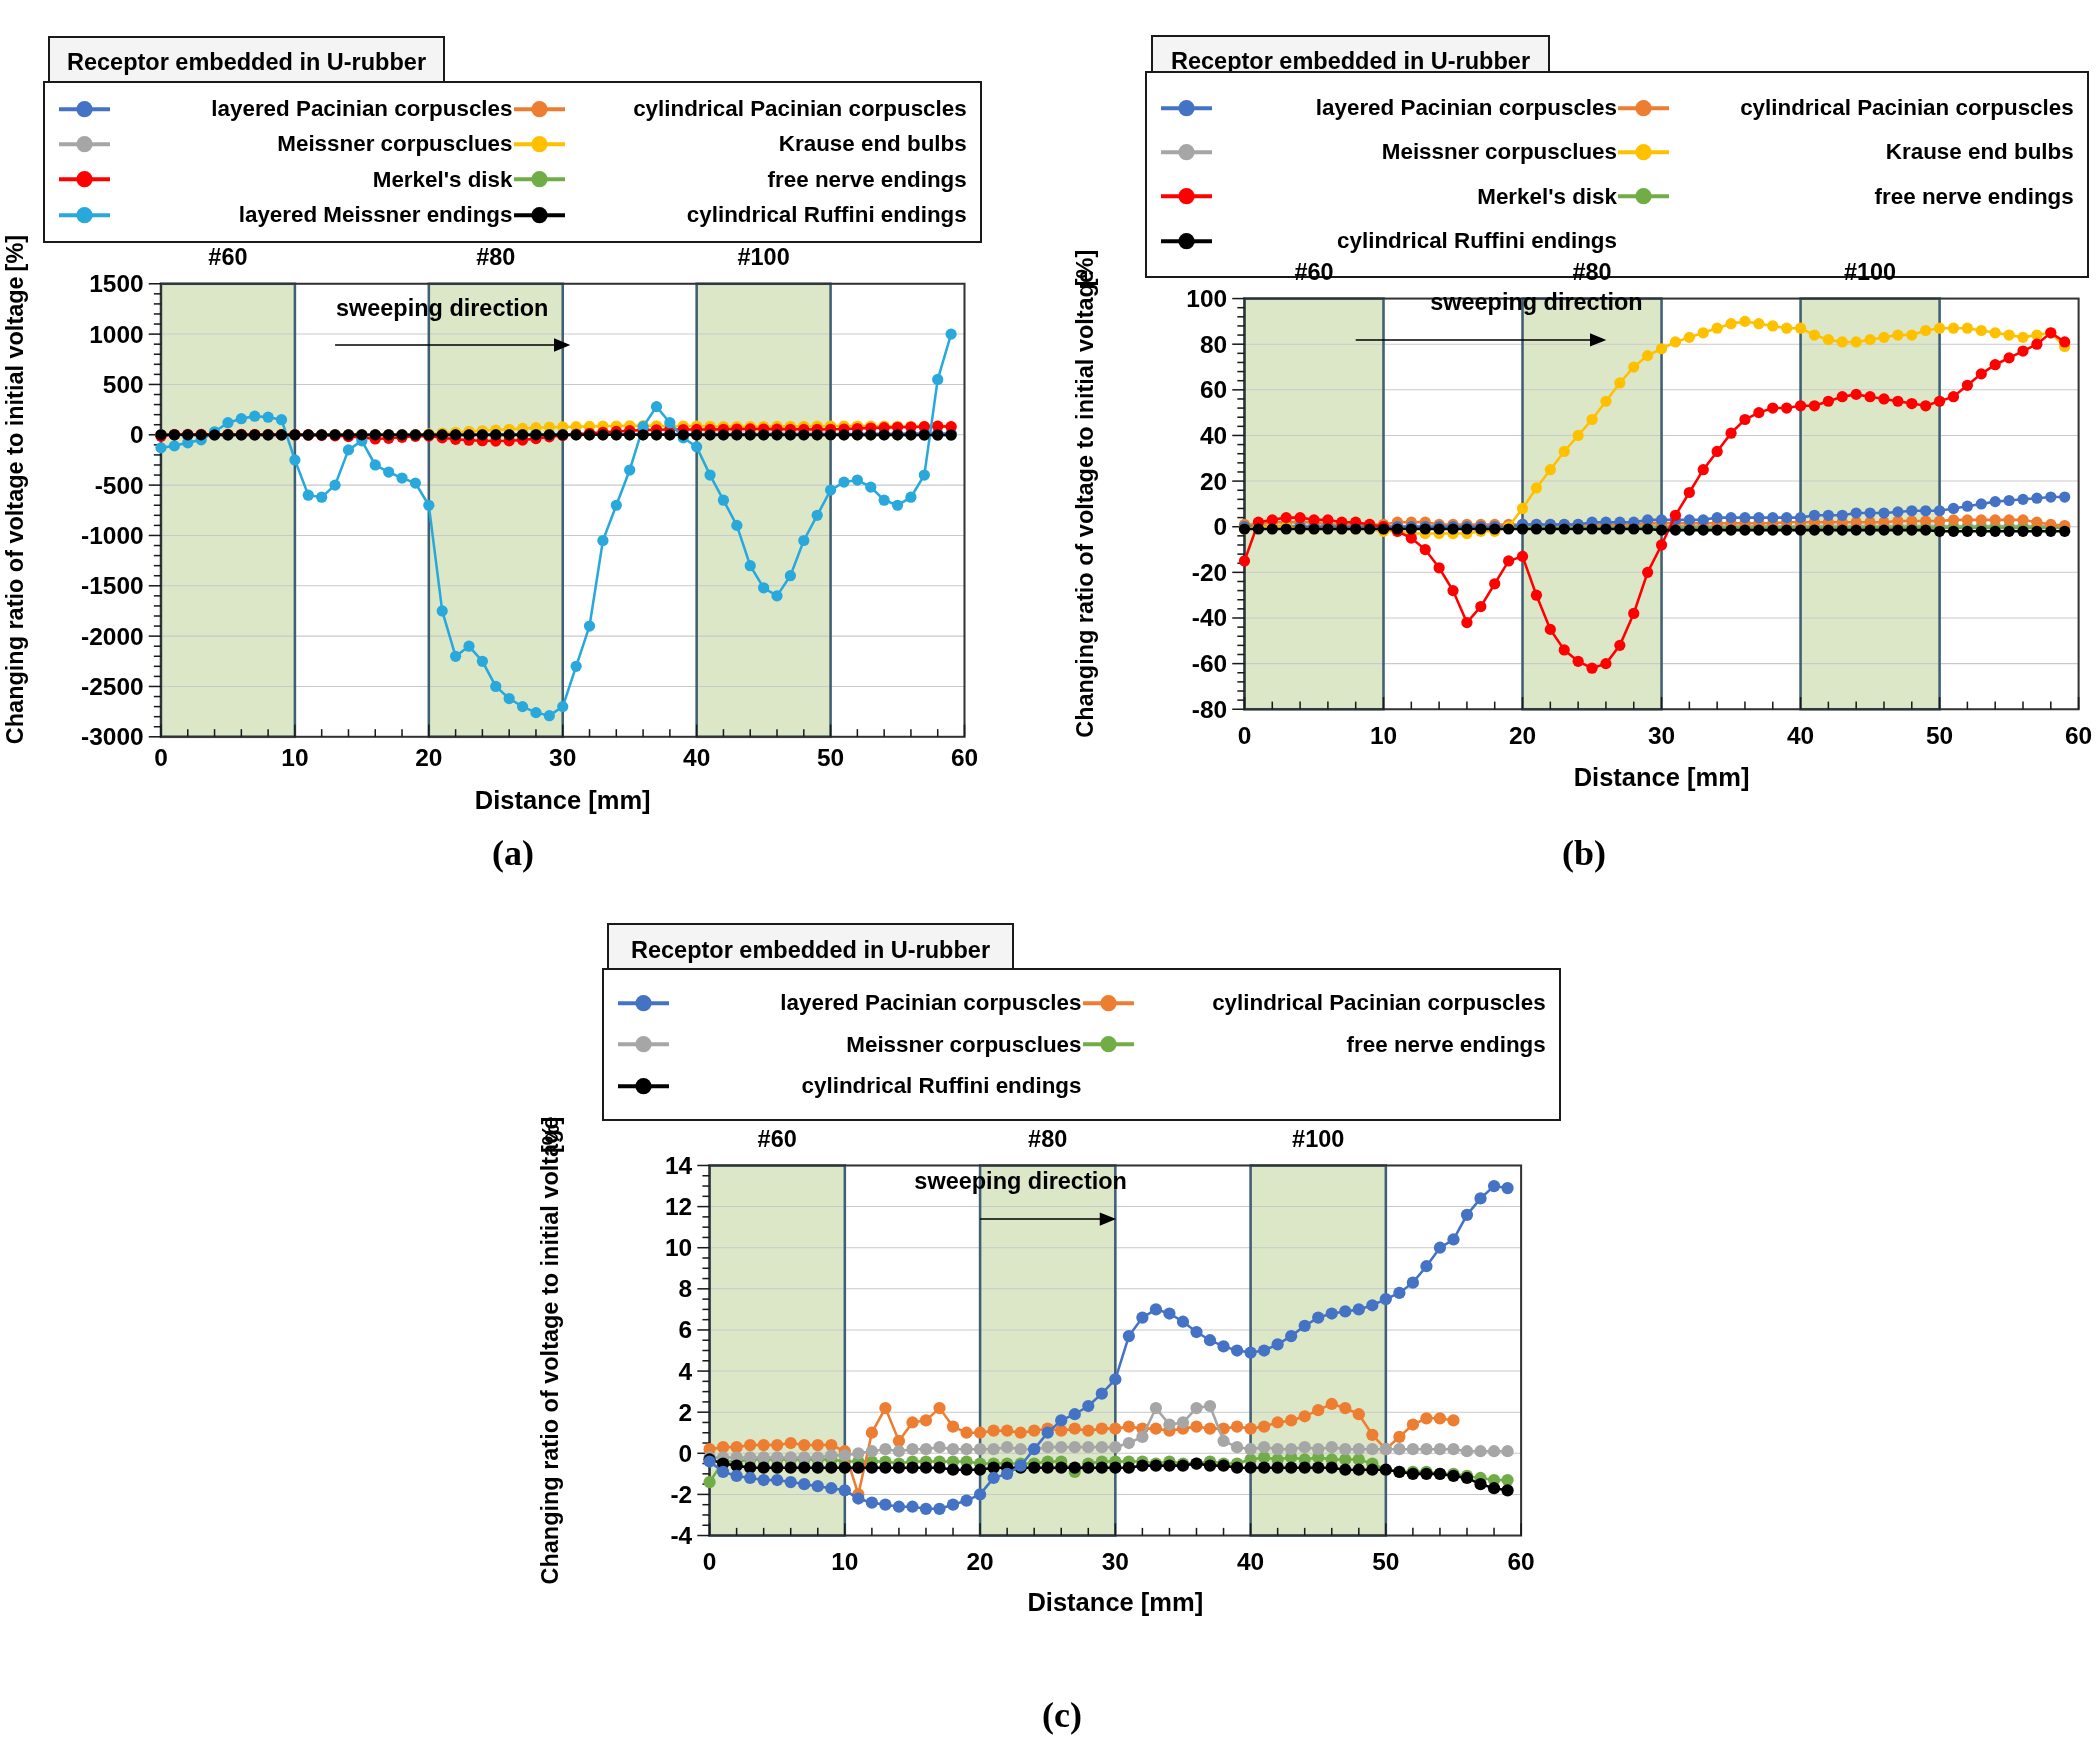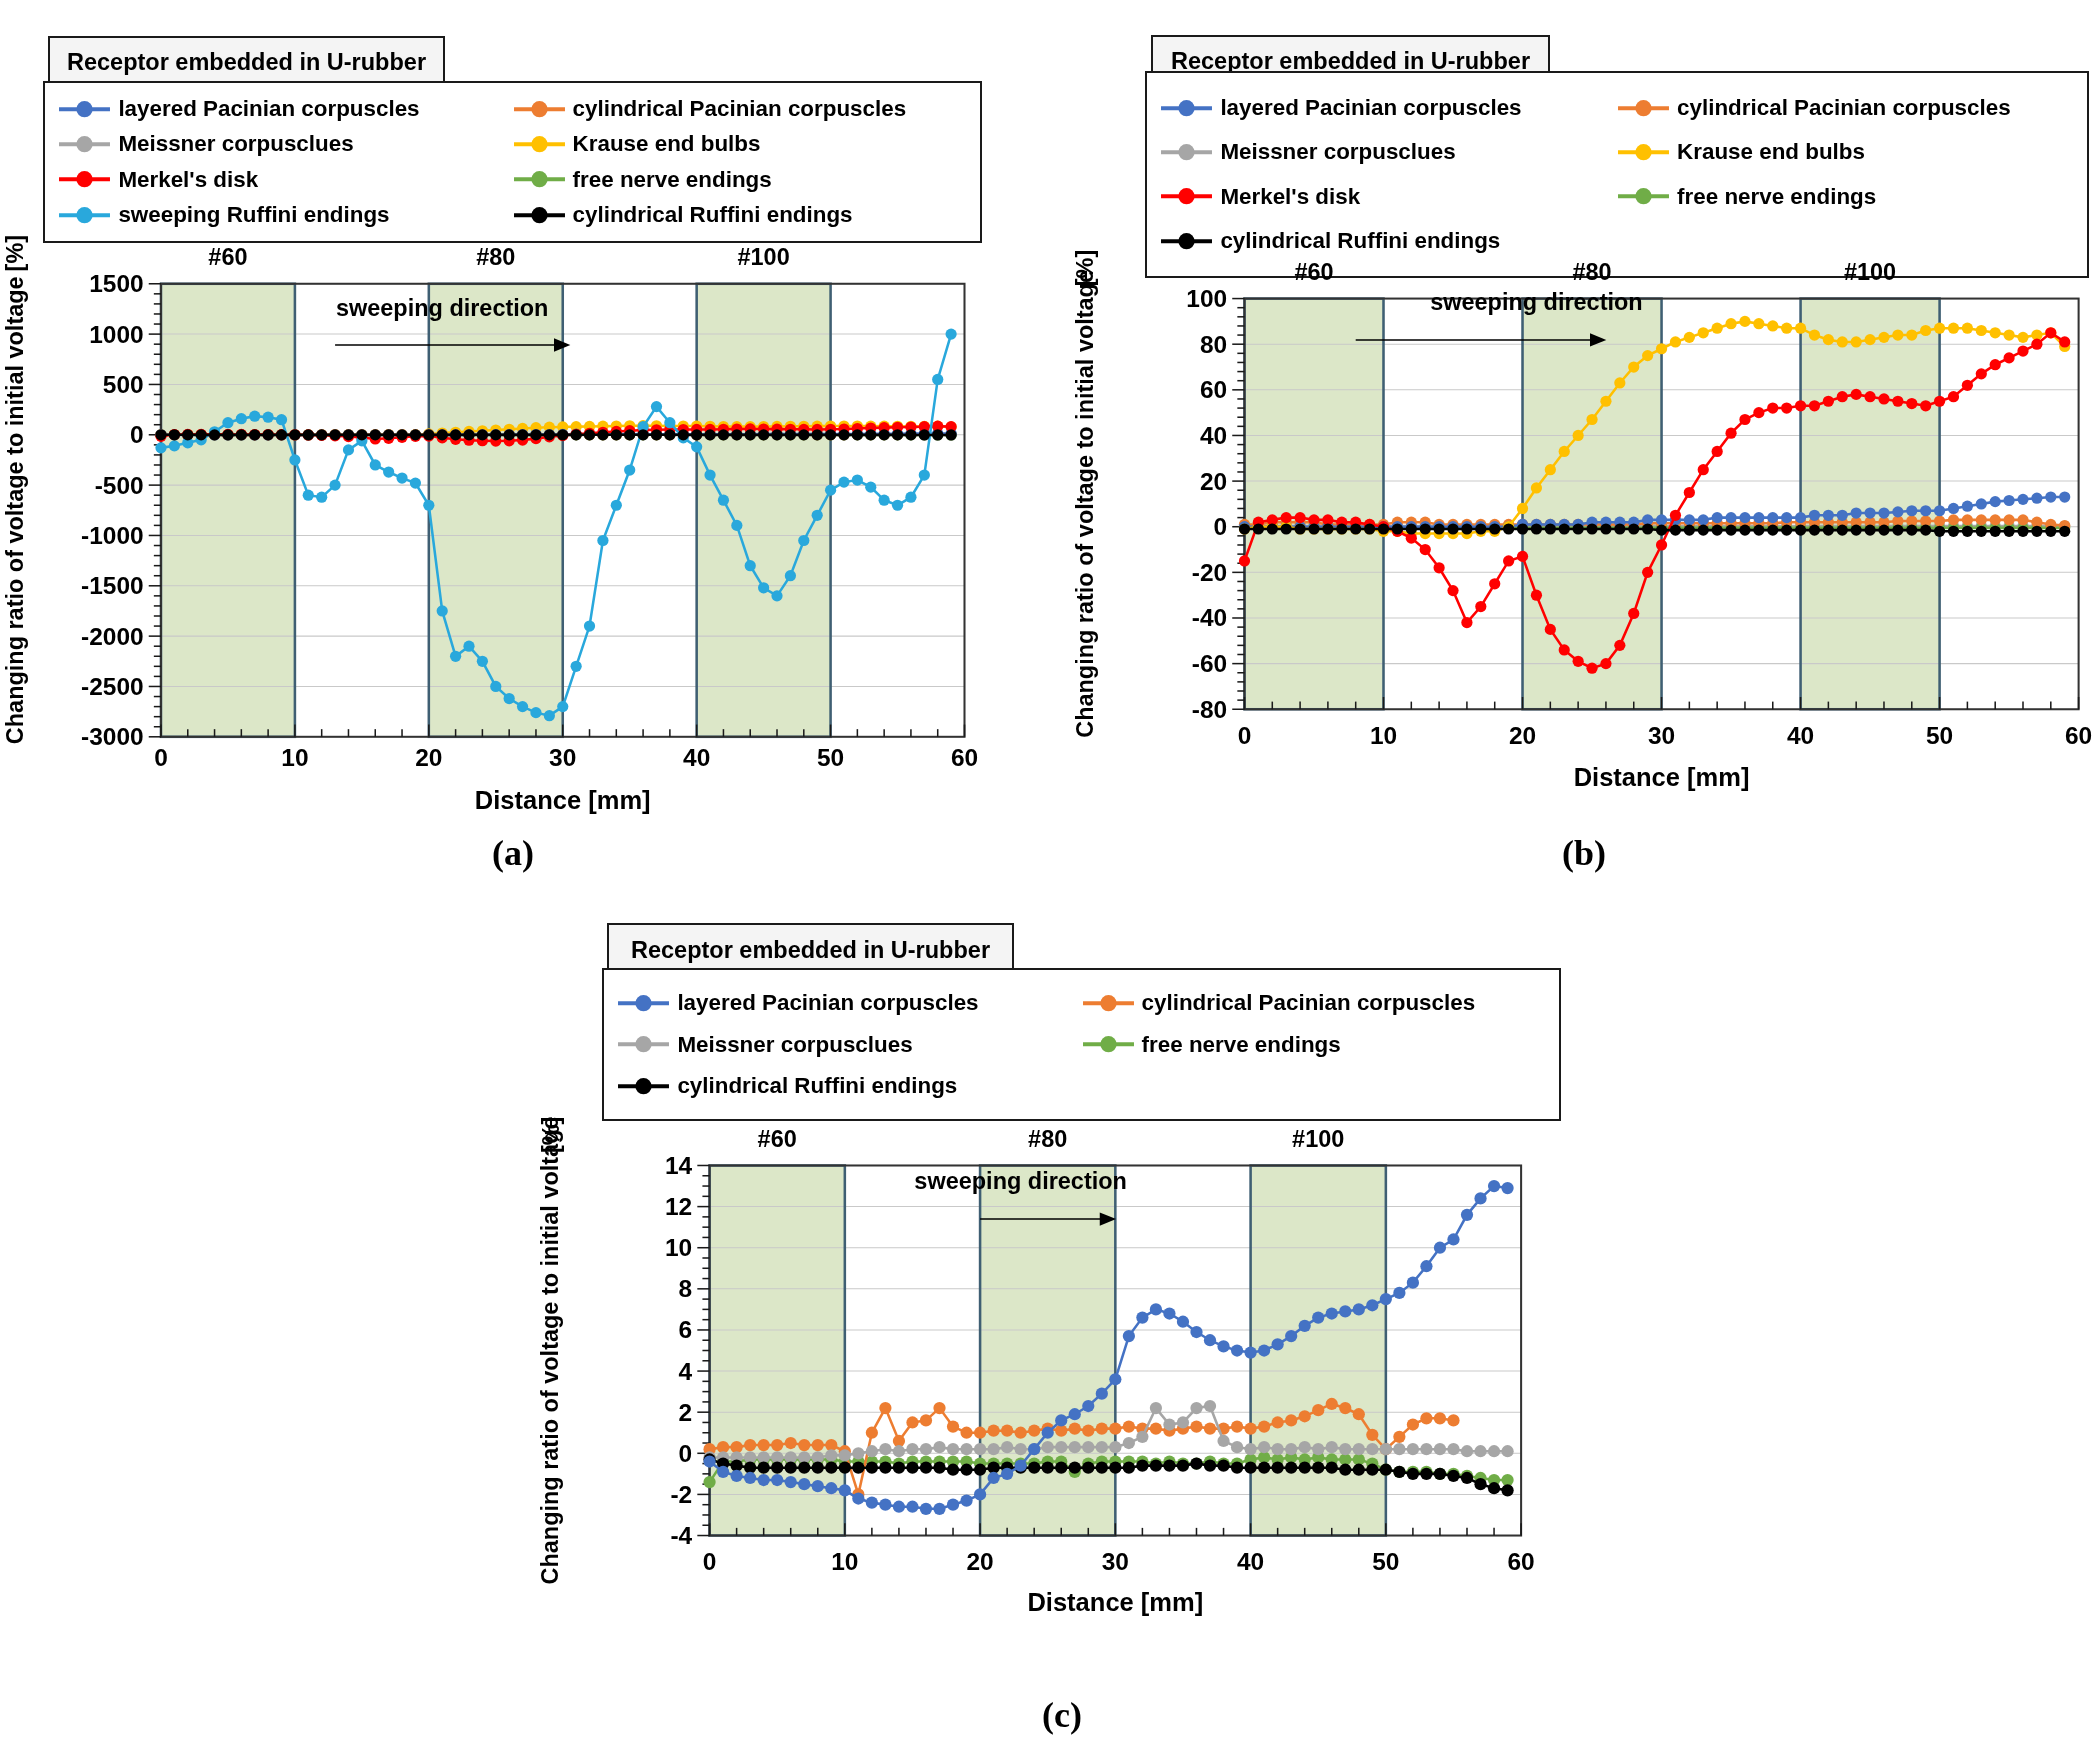--- a/index.html
+++ b/index.html
@@ -5,21 +5,21 @@
   html,body{margin:0;padding:0;background:#ffffff;}
   body{width:2097px;height:1763px;position:relative;overflow:hidden;
        font-family:"Liberation Sans",sans-serif;color:#000;}
   .titlebox{position:absolute;background:#f4f4f4;border:2.6px solid #1a1a1a;
        display:flex;align-items:center;justify-content:center;
        font-weight:700;font-size:23.5px;white-space:nowrap;margin-top:25px;}
   .legendbox{position:absolute;background:#ffffff;border:2px solid #1a1a1a;
        display:grid;grid-template-columns:1fr 1fr;align-content:space-evenly;
        padding:4.1px 13.3px;box-sizing:border-box;}
   .legend-item{display:flex;align-items:center;gap:7.1px;
-       font-weight:700;font-size:22.4px;white-space:nowrap;}
+       font-weight:700;font-size:22.4px;white-space:nowrap;justify-content:space-between;}
   .legend-item svg{flex:0 0 auto;}
   .caption{position:absolute;text-align:center;
        font-family:"Liberation Serif",serif;font-weight:700;font-size:36px;}
   svg.chart{position:absolute;overflow:visible;}
 </style>
 </head>
 <body>
 
 <div>
   <div class="titlebox" style="left:48px;top:11.2px;width:393px;height:49px;">Receptor embedded in U-rubber</div>
@@ -64,21 +64,21 @@
           <line x1="2" y1="20" x2="102" y2="20" stroke="#70AD47" stroke-width="8"></line>
           <circle cx="52" cy="20" r="16" fill="#70AD47"></circle>
         </svg>
         <span>free nerve endings</span>
       </div>
       <div class="legend-item">
         <svg width="53" height="20.4" viewBox="0 0 104 40">
           <line x1="2" y1="20" x2="102" y2="20" stroke="#29A8DC" stroke-width="8"></line>
           <circle cx="52" cy="20" r="16" fill="#29A8DC"></circle>
         </svg>
-        <span>sweeping Ruffini endings</span>
+        <span>layered Meissner endings</span>
       </div>
       <div class="legend-item">
         <svg width="53" height="20.4" viewBox="0 0 104 40">
           <line x1="2" y1="20" x2="102" y2="20" stroke="#000000" stroke-width="8"></line>
           <circle cx="52" cy="20" r="16" fill="#000000"></circle>
         </svg>
         <span>cylindrical Ruffini endings</span>
       </div>
     </div>
   <svg class="chart" id="chart-a" width="1026" height="602" style="left:0px;top:245px;" viewBox="0 0 2010 1180">

